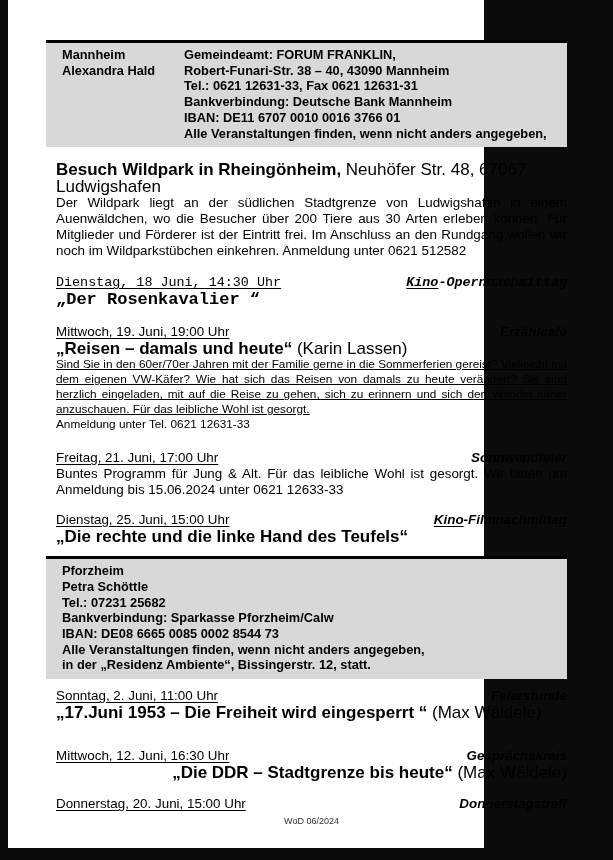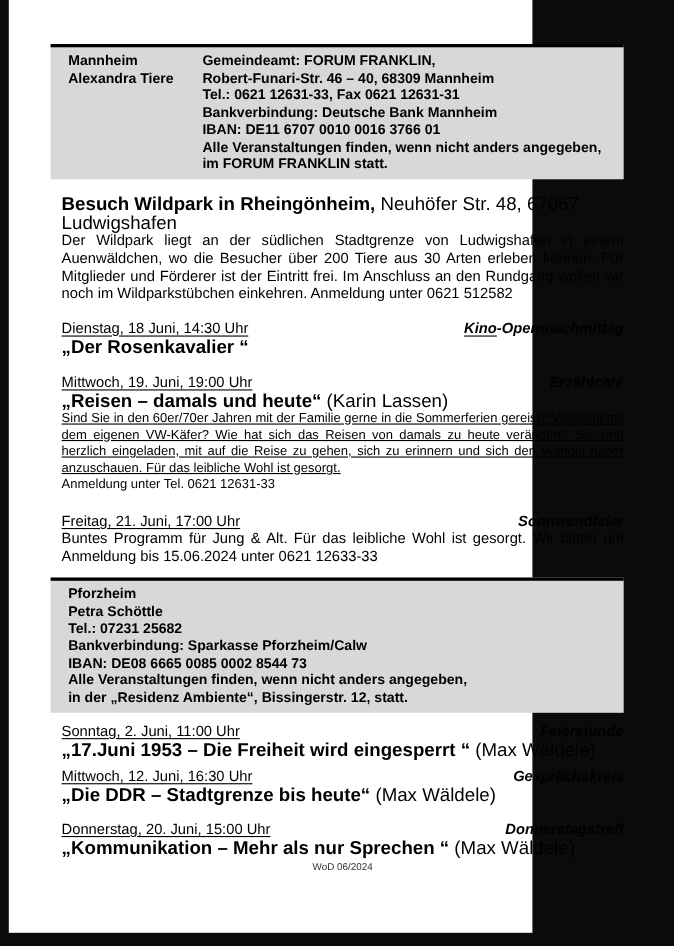--- a/index.html
+++ b/index.html
@@ -53,49 +53,48 @@
     text-align:justify;
   }
   .event-body.small { font-size:11.8px; line-height:15px;text-decoration:underline; }
   .body-line { font-size:11.8px; line-height:15px; }
   .footer {
     margin:4px 0 0 10px;
     text-align:center;
     font-size:9px; color:#333;
   }
   
-  .ev-m2 { margin-top:15px; }
+  .ev-m2 { margin-top:15px;font-family:Liberation Mono, monospace; }
   .ev-m3 { margin-top:15px; }
   .ev-m4 { margin-top:17px; }
   .ev-m5 { margin-top:13px; }
   .box2  { margin-top:11px;flex-direction:column; }
   .ev-p1 { margin-top:8px; }
-  .ev-p2 { margin-top:7px; }
+  .ev-p2 { margin-top:26px;text-align:right; }
   .ev-p3 { margin-top:14px; }
 </style>
 </head>
 <body>
 
 <div class="screen">
   <div class="page">
     <div class="content">
 
       <div class="infobox">
         <div class="col-left">
           <div>Mannheim</div>
-          <div>Alexandra Tiere</div>
+          <div>Alexandra Hald</div>
         </div>
         <div class="col-right">
           <div>Gemeindeamt: FORUM FRANKLIN,</div>
-          <div>Robert-Funari-Str. 46 – 40, 68309 Mannheim</div>
+          <div>Robert-Funari-Str. 38 – 40, 43090 Mannheim</div>
           <div>Tel.: 0621 12631-33, Fax 0621 12631-31</div>
           <div>Bankverbindung: Deutsche Bank Mannheim</div>
           <div>IBAN: DE11 6707 0010 0016 3766 01</div>
           <div>Alle Veranstaltungen finden, wenn nicht anders angegeben,</div>
-          <div>im FORUM FRANKLIN statt.</div>
         </div>
       </div>
 
       <div class="event">
         <div class="event-title"><span>Besuch Wildpark in Rheingönheim,</span><span class="n"> Neuhöfer Str. 48, 67067 Ludwigshafen</span></div>
         <div class="event-body">Der Wildpark liegt an der südlichen Stadtgrenze von Ludwigshafen in einem Auenwäldchen, wo die Besucher über 200 Tiere aus 30 Arten erleben können. Für Mitglieder und Förderer ist der Eintritt frei. Im Anschluss an den Rundgang wollen wir noch im Wildparkstübchen einkehren. Anmeldung unter 0621 512582</div>
       </div>
 
       <div class="event ev-m2">
         <div class="event-head">
@@ -116,20 +115,27 @@
       </div>
 
       <div class="event ev-m4">
         <div class="event-head">
           <span class="date">Freitag, 21. Juni, 17:00 Uhr</span>
           <span class="category"><span class="cat-u"></span><span>Sonnwendfeier</span></span>
         </div>
         <div class="event-body">Buntes Programm für Jung &amp; Alt. Für das leibliche Wohl ist gesorgt. Wir bitten um Anmeldung bis 15.06.2024 unter 0621 12633-33</div>
       </div>
 
+      <div class="event ev-m5">
+        <div class="event-head">
+          <span class="date">Dienstag, 25. Juni, 15:00 Uhr</span>
+          <span class="category"><span class="cat-u">Kino</span><span>-Filmnachmittag</span></span>
+        </div>
+        <div class="event-title"><span>„Die rechte und die linke Hand des Teufels“</span></div>
+      </div>
 
       <div class="infobox box2">
         <div class="col-left">
           <div>Pforzheim</div>
           <div>Petra Schöttle</div>
         </div>
         <div class="col-right">
           <div>Tel.: 07231 25682</div>
           <div>Bankverbindung: Sparkasse Pforzheim/Calw</div>
           <div>IBAN: DE08 6665 0085 0002 8544 73</div>
@@ -152,20 +158,19 @@
           <span class="category"><span class="cat-u"></span><span>Gesprächskreis</span></span>
         </div>
         <div class="event-title"><span>„Die DDR – Stadtgrenze bis heute“</span><span class="n"> (Max Wäldele)</span></div>
       </div>
 
       <div class="event ev-p3">
         <div class="event-head">
           <span class="date">Donnerstag, 20. Juni, 15:00 Uhr</span>
           <span class="category"><span class="cat-u"></span><span>Donnerstagstreff</span></span>
         </div>
-        <div class="event-title"><span>„Kommunikation – Mehr als nur Sprechen “</span><span class="n"> (Max Wäldele)</span></div>
       </div>
 
       <div class="footer">WoD 06/2024</div>
 
     </div>
   </div>
 </div>
 
 </body></html>

